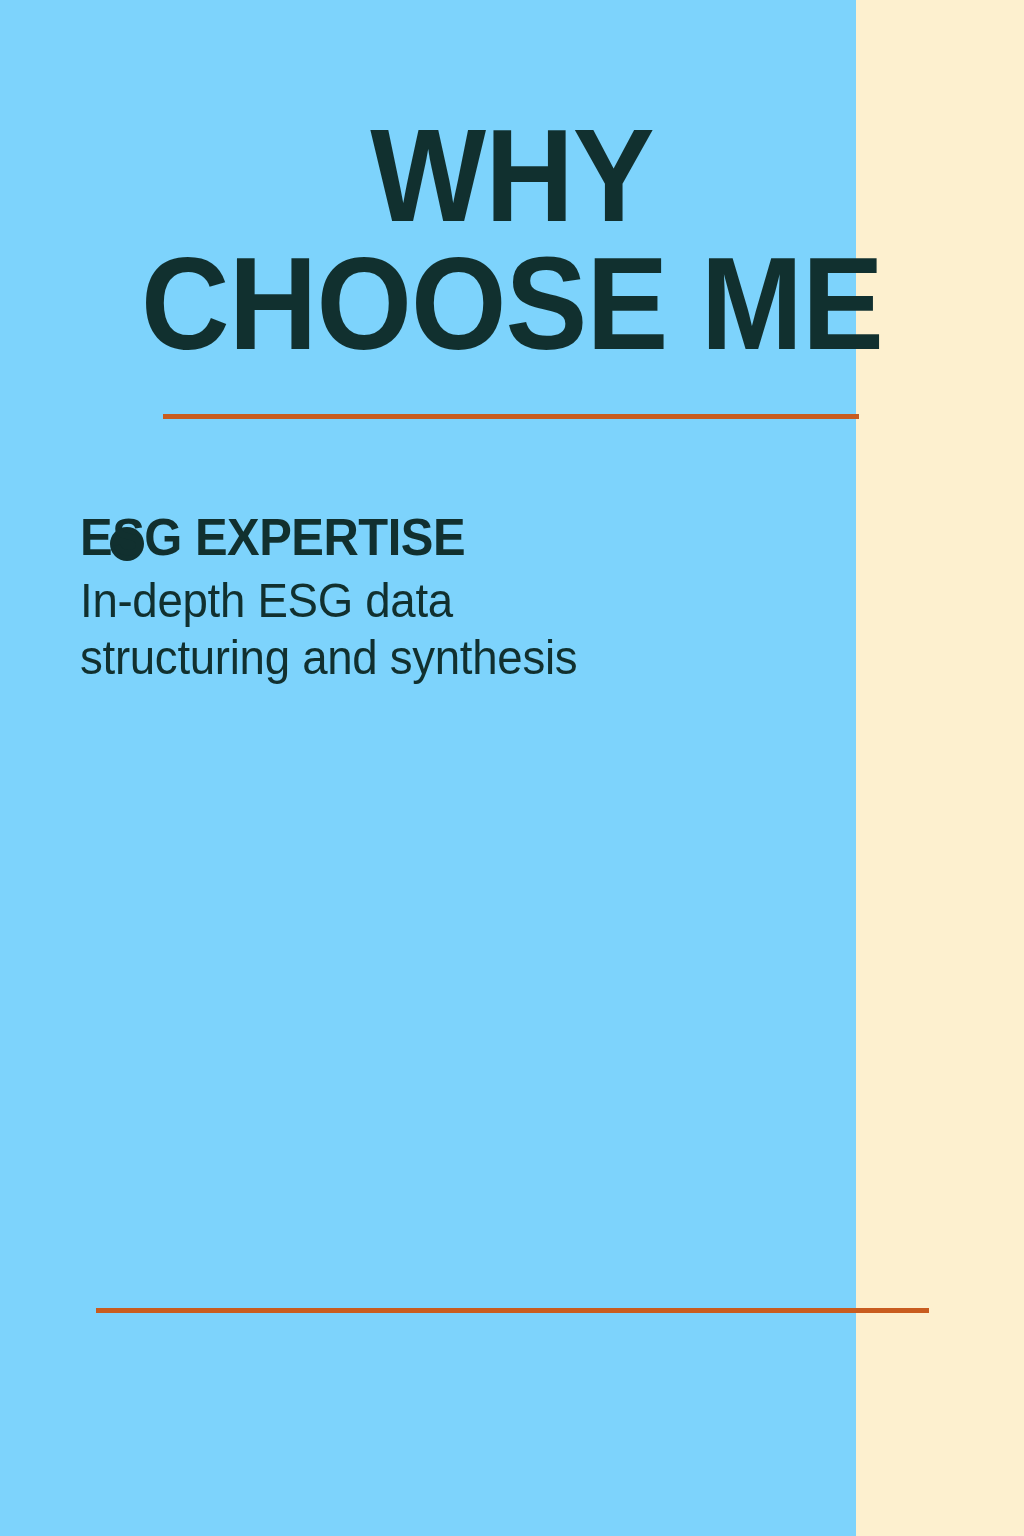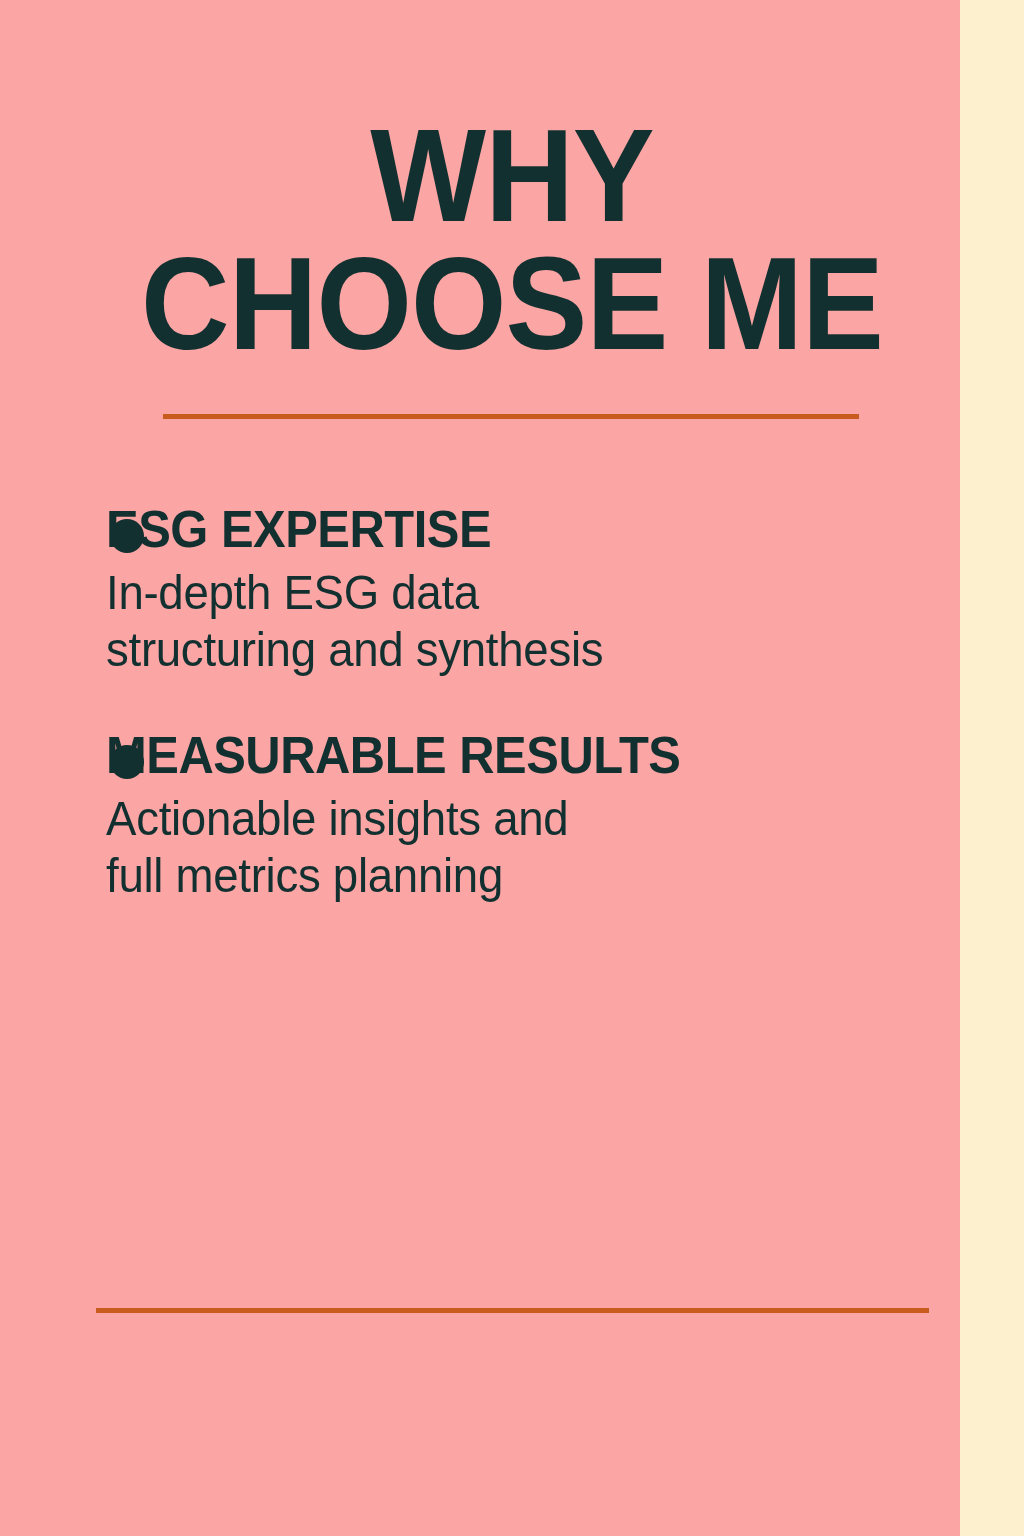--- a/index.html
+++ b/index.html
@@ -10,23 +10,23 @@
     width: 1024px;
     height: 1536px;
     background: #fdf0cf;
     font-family: "Liberation Sans", sans-serif;
     color: #11302f;
     overflow: hidden;
   }
 
   .poster {
     position: relative;
-    width: 960px;
+    width: 856px;
     height: 1536px;
-    background: #fca5a5;
+    background: #7dd3fc;
     box-sizing: border-box;
   }
 
   
   .title-block {
     position: absolute;
     left: 0;
     top: 112px;
     width: 1024px;
     text-align: center;
@@ -63,22 +63,23 @@
 
   
   .features {
     position: absolute;
     left: 0;
     top: 500px;
     width: 1024px;
   }
   .feature {
     position: relative;
-    padding-left: 106px;
+    padding-left: 80px;
     margin-bottom: 48px;
+    margin-top: 8px;
   }
   .feature:last-child {
     margin-bottom: 0;
   }
   .bullet-dot {
     position: absolute;
     left: 110px;
     top: 19px;
     width: 34px;
     height: 34px;
@@ -131,26 +132,18 @@
     <div class="feature">
       <span class="bullet-dot"></span>
       <span class="feature-title">ESG EXPERTISE</span>
       <span class="feature-desc">
         <span class="desc-line">In-depth ESG data</span>
         <span class="desc-line">structuring and synthesis</span>
       </span>
     </div>
 
 
-    <div class="feature">
-      <span class="bullet-dot"></span>
-      <span class="feature-title">MEASURABLE RESULTS</span>
-      <span class="feature-desc">
-        <span class="desc-line">Actionable insights and</span>
-        <span class="desc-line">full metrics planning</span>
-      </span>
-    </div>
 
   </div>
 
   <div class="divider divider-bottom"></div>
 
 </div>
 
 </body></html>

